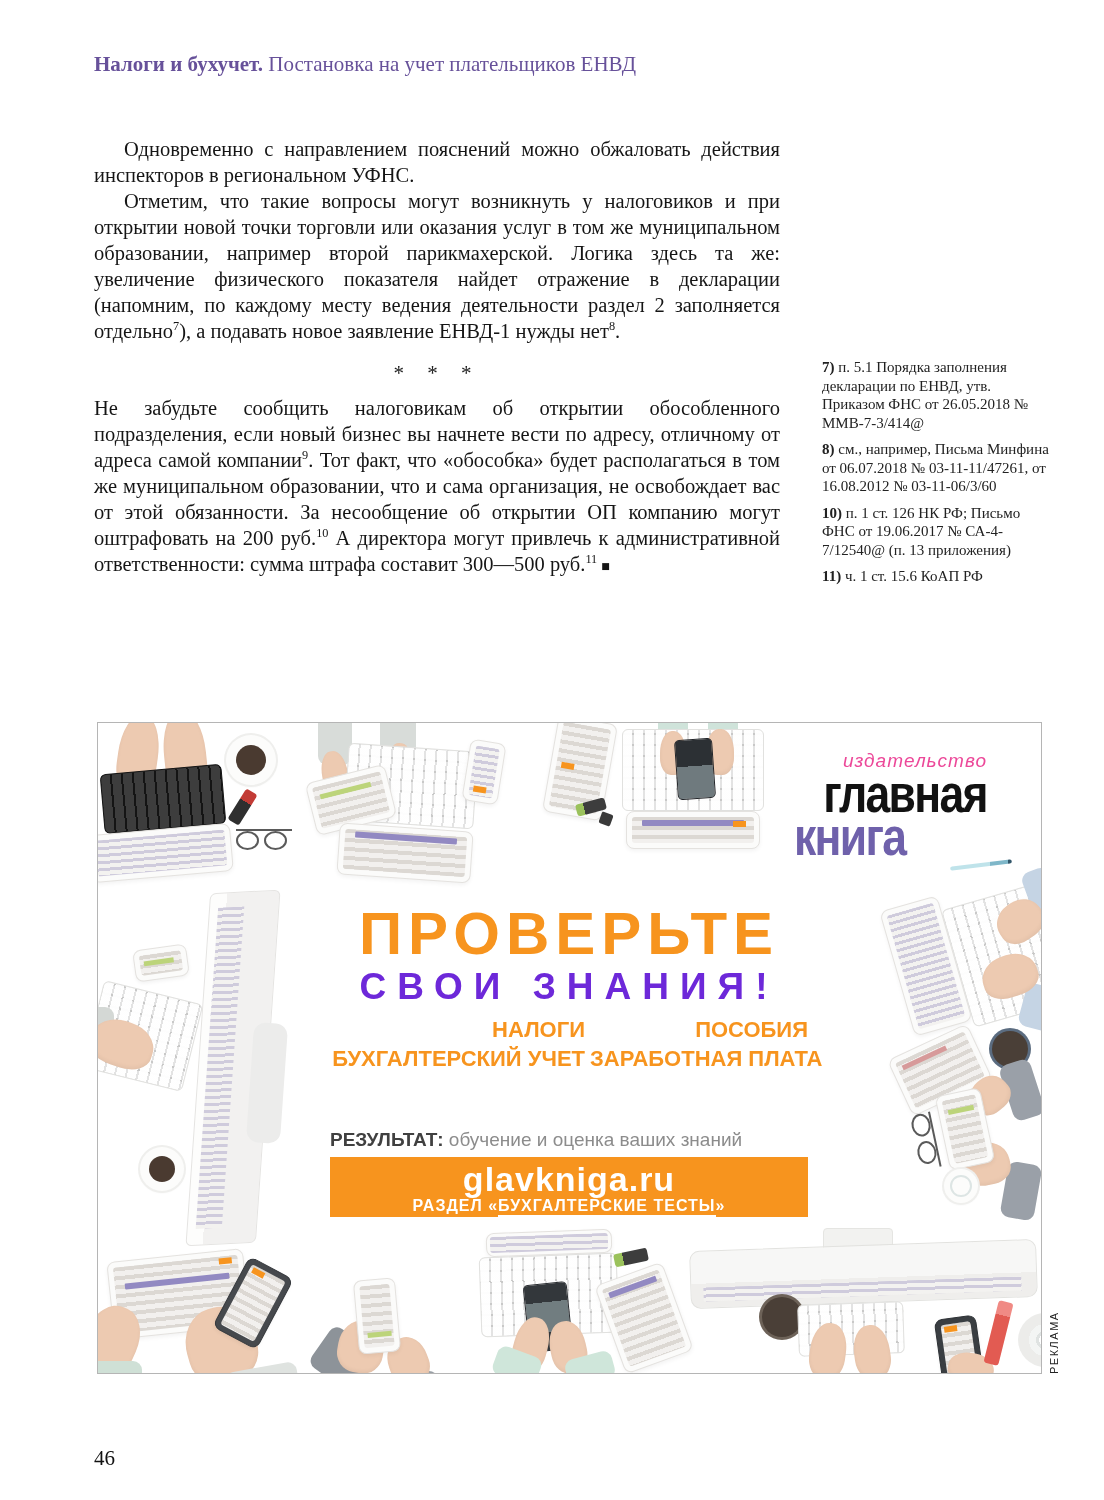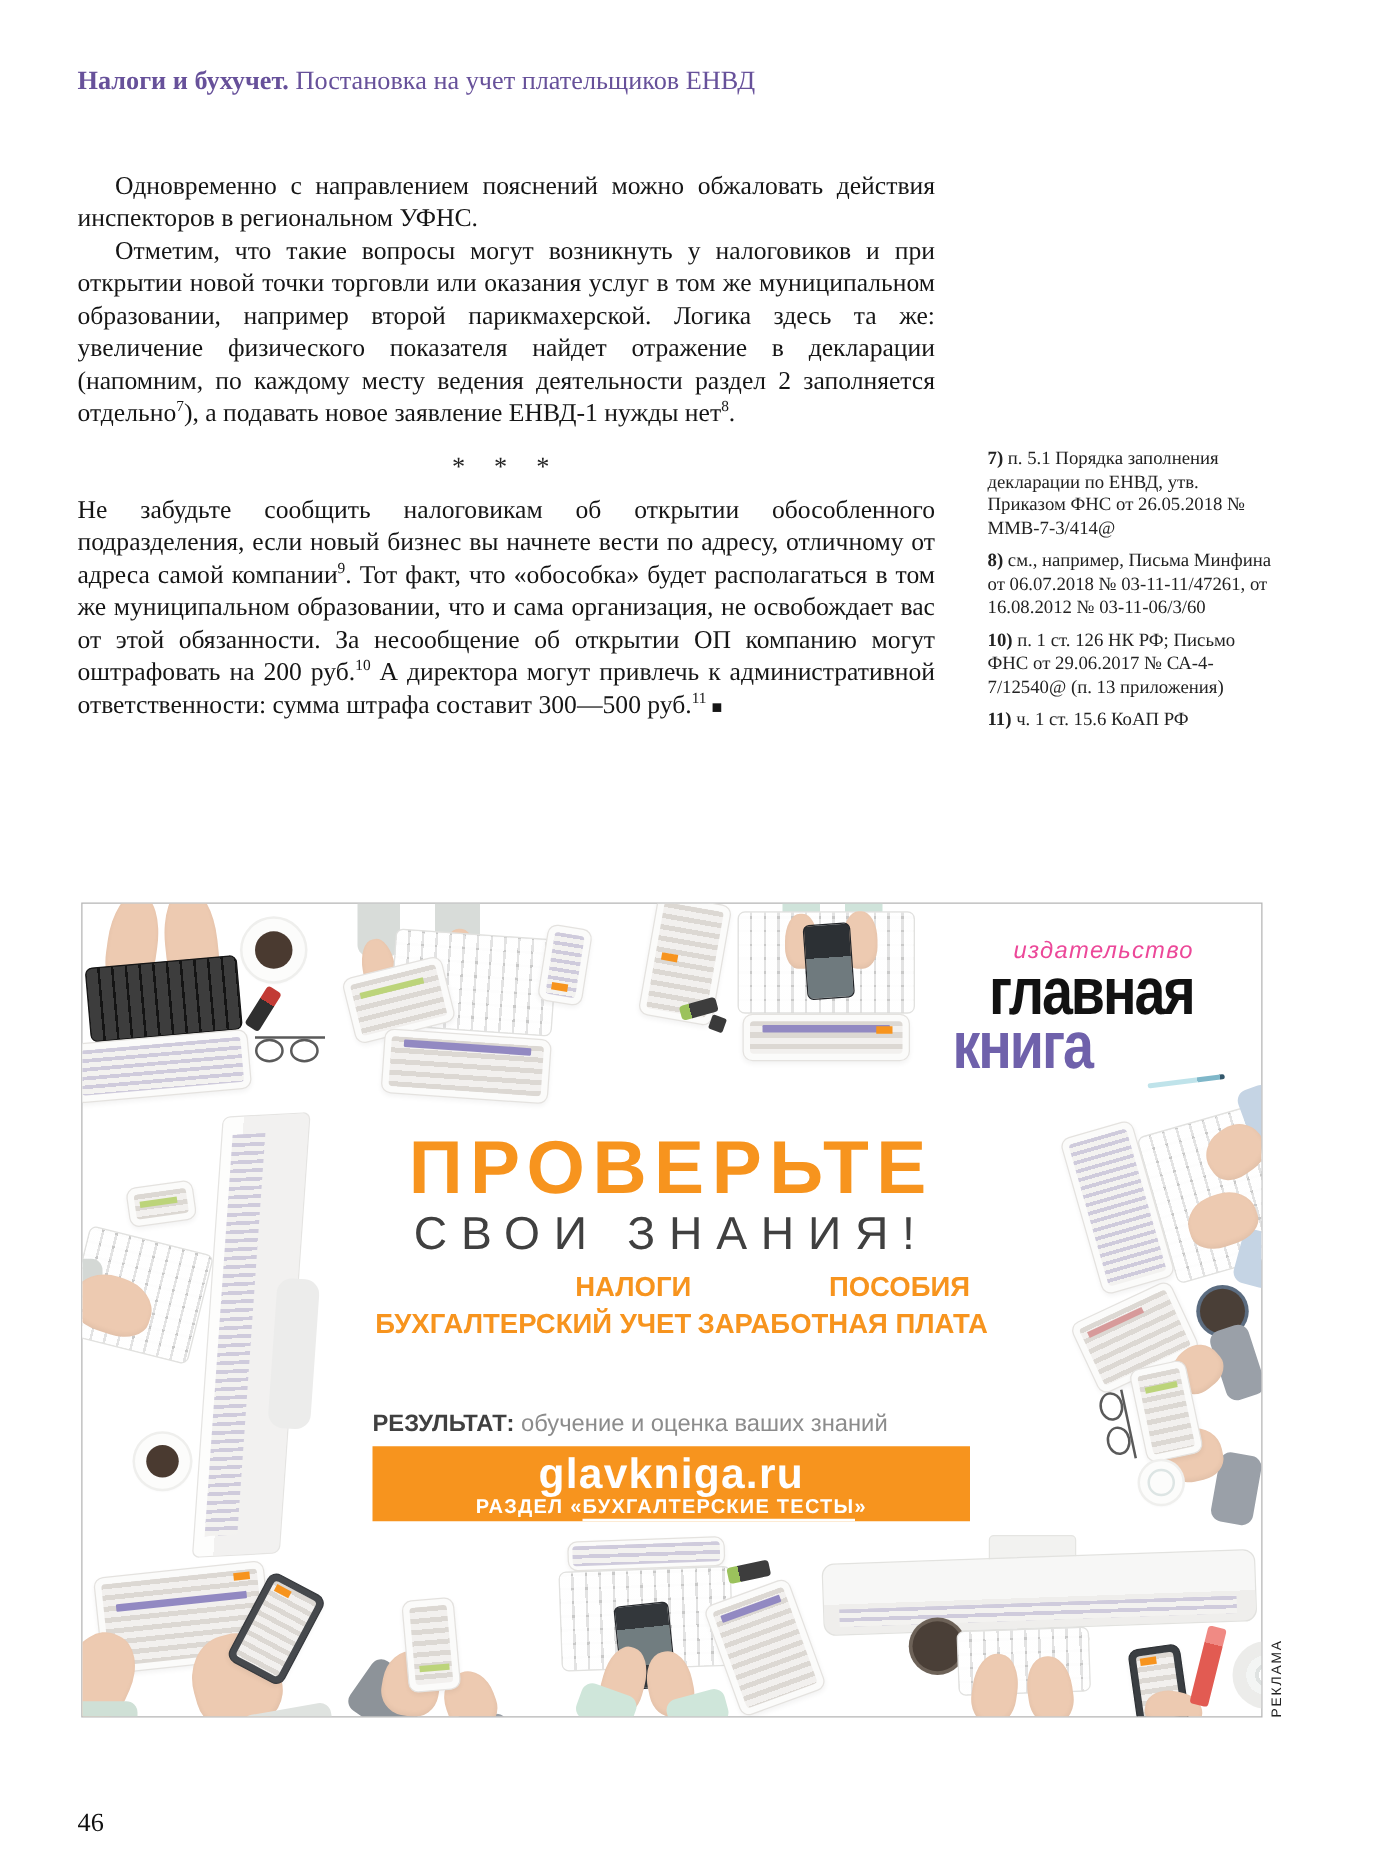--- a/index.html
+++ b/index.html
@@ -1,18 +1,18 @@
 <!DOCTYPE html>
 <html lang="ru"><head>
 <meta charset="utf-8">
 <style>
   html,body{margin:0;padding:0;}
   body{width:1104px;height:1500px;background:#fff;position:relative;
        font-family:"Liberation Serif", serif;color:#111;}
-  .page{position:absolute;inset:0;overflow:hidden;}
+  .page{position:absolute;inset:0;overflow:hidden;margin-left:32px;}
 
   
   .kicker{position:absolute;left:62px;top:52px;font-size:21px;color:#67519a;white-space:nowrap;}
   .kicker b{font-weight:bold;}
 
   
   .article{position:absolute;left:62px;top:136px;width:686px;font-size:20.5px;line-height:26px;text-align:justify;color:#151515;}
   .article p{margin:0;text-indent:30px;}
   .article p.noindent{text-indent:0;}
   sup{font-size:0.6em;line-height:0;}
@@ -30,21 +30,21 @@
 
   .logo{position:absolute;right:54px;top:28px;text-align:right;font-family:"Liberation Sans",sans-serif;line-height:1;}
   .logo .tagline{font-style:italic;font-size:19px;color:#ec4899;letter-spacing:1px;display:block;margin-bottom:2px;}
   .logo .l1,.logo .l2{display:block;font-weight:bold;font-size:53px;letter-spacing:-2px;
         transform:scaleX(.84);transform-origin:right;line-height:.82;}
   .logo .l1{color:#121212;}
   .logo .l2{color:#6f61ab;text-align:left;transform-origin:left;margin-left:2px;}
 
   .ad-col{position:absolute;left:232px;top:0;width:478px;text-align:center;font-family:"Liberation Sans",sans-serif;}
   .h1{position:absolute;left:0;width:100%;top:176px;font-size:60px;font-weight:bold;color:#f7941e;letter-spacing:6px;white-space:nowrap;}
-  .h2{position:absolute;left:0;width:100%;top:243px;font-size:37px;font-weight:normal;color:#404040;letter-spacing:11px;white-space:nowrap;}
+  .h2{position:absolute;left:0;width:100%;top:243px;font-size:37px;font-weight:bold;color:#6d28d9;letter-spacing:11px;white-space:nowrap;}
   .topics{position:absolute;left:0;width:100%;top:292px;display:flex;justify-content:space-between;}
   .topic{font-size:22px;font-weight:bold;color:#f7941e;line-height:29px;white-space:nowrap;text-align:right;}
   .topic.t1{width:255px;} .topic.t2{width:218px;}
   .features{position:absolute;left:0;width:100%;top:352px;display:flex;text-align:left;font-size:19px;line-height:24px;color:#8c8c8c;}
   .feat1{width:212px;} .feat2{flex:1;}
   .features b,.result b{color:#404040;font-weight:bold;}
   .result{position:absolute;left:0;width:100%;top:406px;text-align:left;font-size:19px;color:#8c8c8c;}
   .banner{position:absolute;left:0;top:434px;width:478px;height:60px;background:#f7941e;color:#fff;text-align:center;cursor:pointer;}
   .banner .url{display:block;font-size:34px;font-weight:bold;line-height:36px;margin-top:4px;letter-spacing:1px;}
   .banner .line2{display:block;font-size:16px;font-weight:bold;letter-spacing:1px;line-height:17px;}
@@ -91,21 +91,21 @@
   <div class="article">
     <p><span>Одновременно с направлением пояснений можно обжаловать действия инспекторов в региональном УФНС.</span></p>
     <p><span>Отметим, что такие вопросы могут возникнуть у налоговиков и при открытии новой точки торговли или оказания услуг в том же муниципальном образовании, например второй парикмахерской. Логика здесь та же: увеличение физического показателя найдет отражение в декларации (напомним, по каждому месту ведения деятельности раздел 2 заполняется отдельно</span><sup>7</sup><span>), а подавать новое заявление ЕНВД-1 нужды нет</span><sup>8</sup><span>.</span></p>
     <p class="separator">* * *</p>
     <p class="noindent"><span>Не забудьте сообщить налоговикам об открытии обособленного подразделения, если новый бизнес вы начнете вести по адресу, отличному от адреса самой компании</span><sup>9</sup><span>. Тот факт, что «обособка» будет располагаться в том же муниципальном образовании, что и сама организация, не освобождает вас от этой обязанности. За несообщение об открытии ОП компанию могут оштрафовать на 200 руб.</span><sup>10</sup><span> А директора могут привлечь к административной ответственности: сумма штрафа составит 300—500 руб.</span><sup>11</sup><span class="endmark">■</span></p>
   </div>
 
   <aside class="footnotes">
     <p><b>7)</b> <span>п. 5.1 Порядка заполнения декларации по ЕНВД, утв. Приказом ФНС от 26.05.2018 № ММВ-7-3/414@</span></p>
     <p><b>8)</b> <span>см., например, Письма Минфина от 06.07.2018 № 03-11-11/47261, от 16.08.2012 № 03-11-06/3/60</span></p>
-    <p><b>10)</b> <span>п. 1 ст. 126 НК РФ; Письмо ФНС от 29.06.2017 № СА-4-7/12540@ (п. 13 приложения)</span></p>
+    <p><b>10)</b> <span>п. 1 ст. 126 НК РФ; Письмо ФНС от 19.06.2017 № СА-4-7/12540@ (п. 13 приложения)</span></p>
     <p><b>11)</b> <span>ч. 1 ст. 15.6 КоАП РФ</span></p>
   </aside>
 
   <section class="ad">
 
     <div class="collage" aria-hidden="true">
 
       <div class="hand" style="left:20px;top:-8px;width:40px;height:80px;transform:rotate(8deg)"></div>
       <div class="hand" style="left:66px;top:-12px;width:42px;height:86px;transform:rotate(-6deg)"></div>
       <div class="kbd kbd-dark" style="left:4px;top:46px;width:120px;height:58px;transform:rotate(-5deg)"></div>

